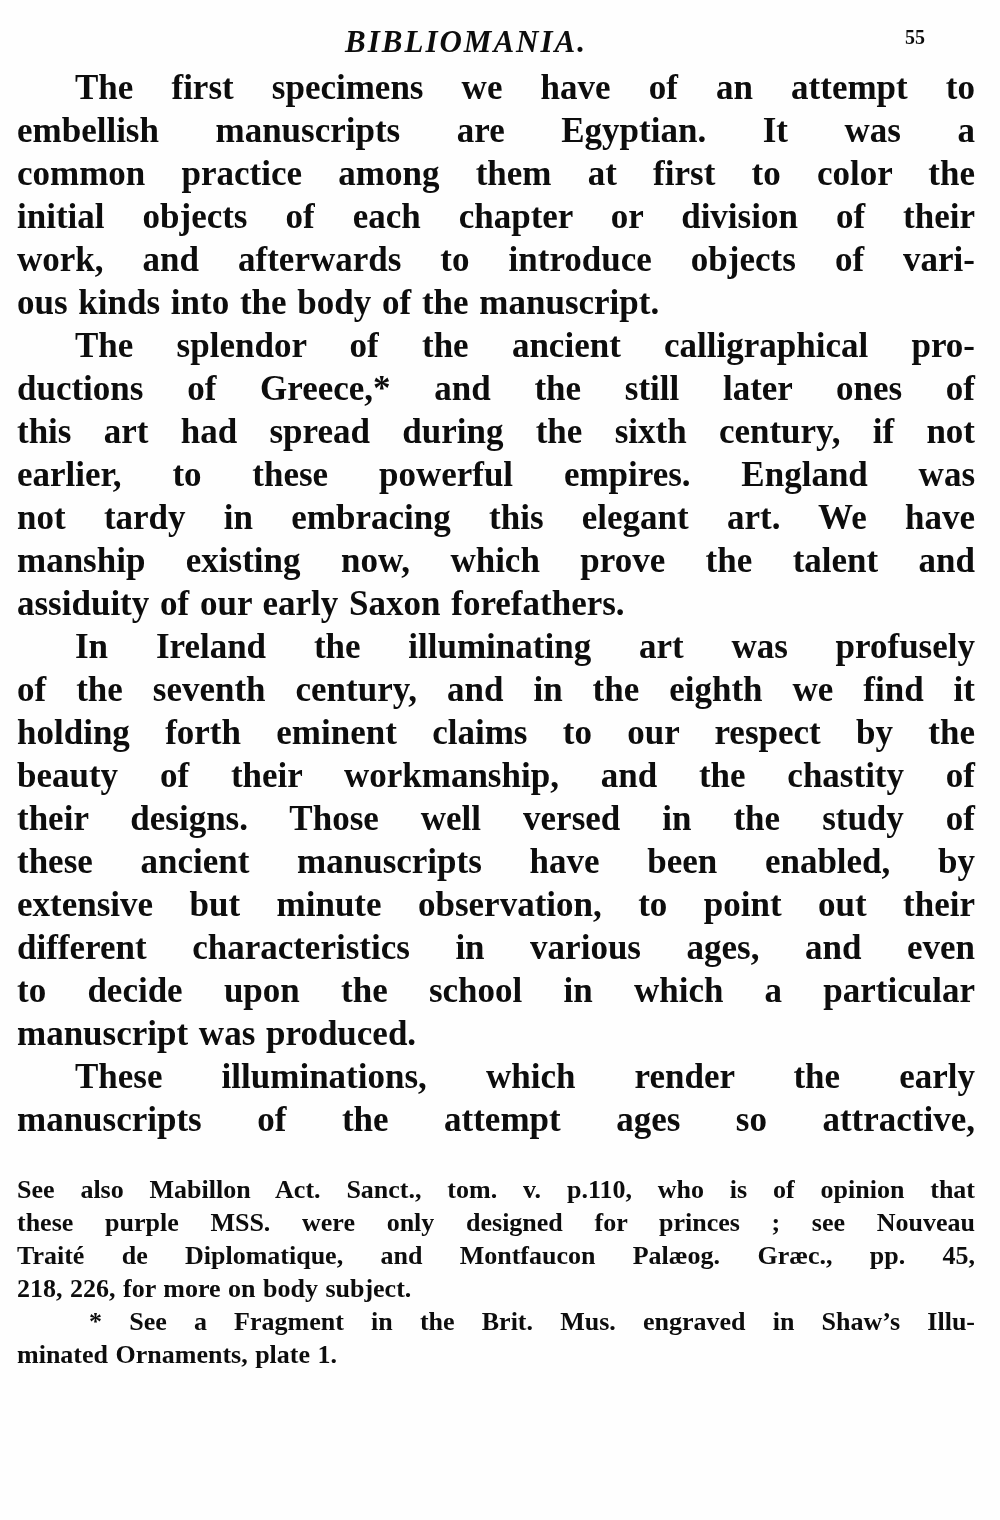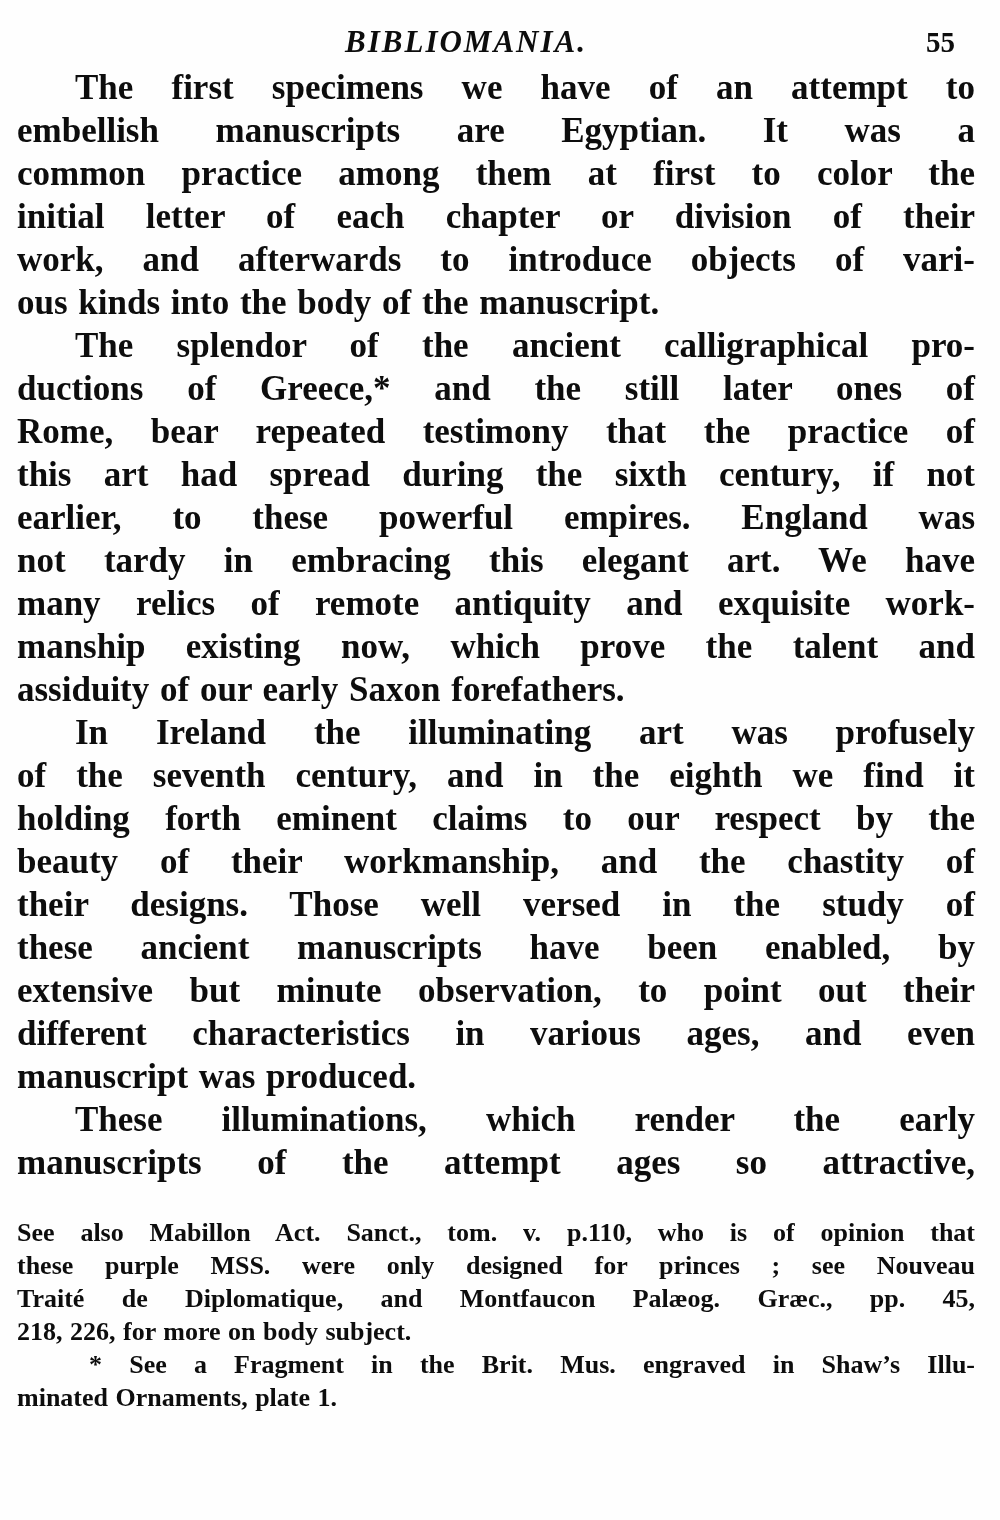--- a/index.html
+++ b/index.html
@@ -33,23 +33,23 @@
     right: 60px;
     top: 24px;
     text-align: center;
     font-style: italic;
     font-weight: bold;
     font-size: 31px;
     letter-spacing: 2px;
   }
   .page-number {
     position: absolute;
-    right: 20px;
+    right: 50px;
     top: 26px;
-    font-size: 29px;
+    font-size: 20px;
     font-weight: bold;
   }
   
   .body-text {
   }
   .body-text .line {
     font-size: 35px;
     font-weight: bold;
     line-height: 43px;
     text-align: justify;
@@ -89,44 +89,43 @@
     <div class="header">
       <div class="running-title">BIBLIOMANIA.</div>
       <div class="page-number">55</div>
     </div>
 
     <div class="body-text">
         <div class="para">
           <div class="line indent">The first specimens we have of an attempt to</div>
           <div class="line">embellish manuscripts are Egyptian. It was a</div>
           <div class="line">common practice among them at first to color the</div>
-          <div class="line">initial letter of each chapter or division of their</div>
+          <div class="line">initial objects of each chapter or division of their</div>
           <div class="line">work, and afterwards to introduce objects of vari-</div>
           <div class="line last">ous kinds into the body of the manuscript.</div>
         </div>
         <div class="para">
           <div class="line indent">The splendor of the ancient calligraphical pro-</div>
           <div class="line">ductions of Greece,* and the still later ones of</div>
-          <div class="line">Rome, bear repeated testimony that the practice of</div>
           <div class="line">this art had spread during the sixth century, if not</div>
           <div class="line">earlier, to these powerful empires. England was</div>
           <div class="line">not tardy in embracing this elegant art. We have</div>
-          <div class="line">many relics of remote antiquity and exquisite work-</div>
           <div class="line">manship existing now, which prove the talent and</div>
           <div class="line last">assiduity of our early Saxon forefathers.</div>
         </div>
         <div class="para">
           <div class="line indent">In Ireland the illuminating art was profusely</div>
           <div class="line">of the seventh century, and in the eighth we find it</div>
           <div class="line">holding forth eminent claims to our respect by the</div>
           <div class="line">beauty of their workmanship, and the chastity of</div>
           <div class="line">their designs. Those well versed in the study of</div>
           <div class="line">these ancient manuscripts have been enabled, by</div>
           <div class="line">extensive but minute observation, to point out their</div>
           <div class="line">different characteristics in various ages, and even</div>
+          <div class="line">to decide upon the school in which a particular</div>
           <div class="line last">manuscript was produced.</div>
         </div>
         <div class="para">
           <div class="line indent">These illuminations, which render the early</div>
           <div class="line">manuscripts of the attempt ages so attractive,</div>
         </div>
       </div>
 
     <div class="footnotes">
         <div class="para">

